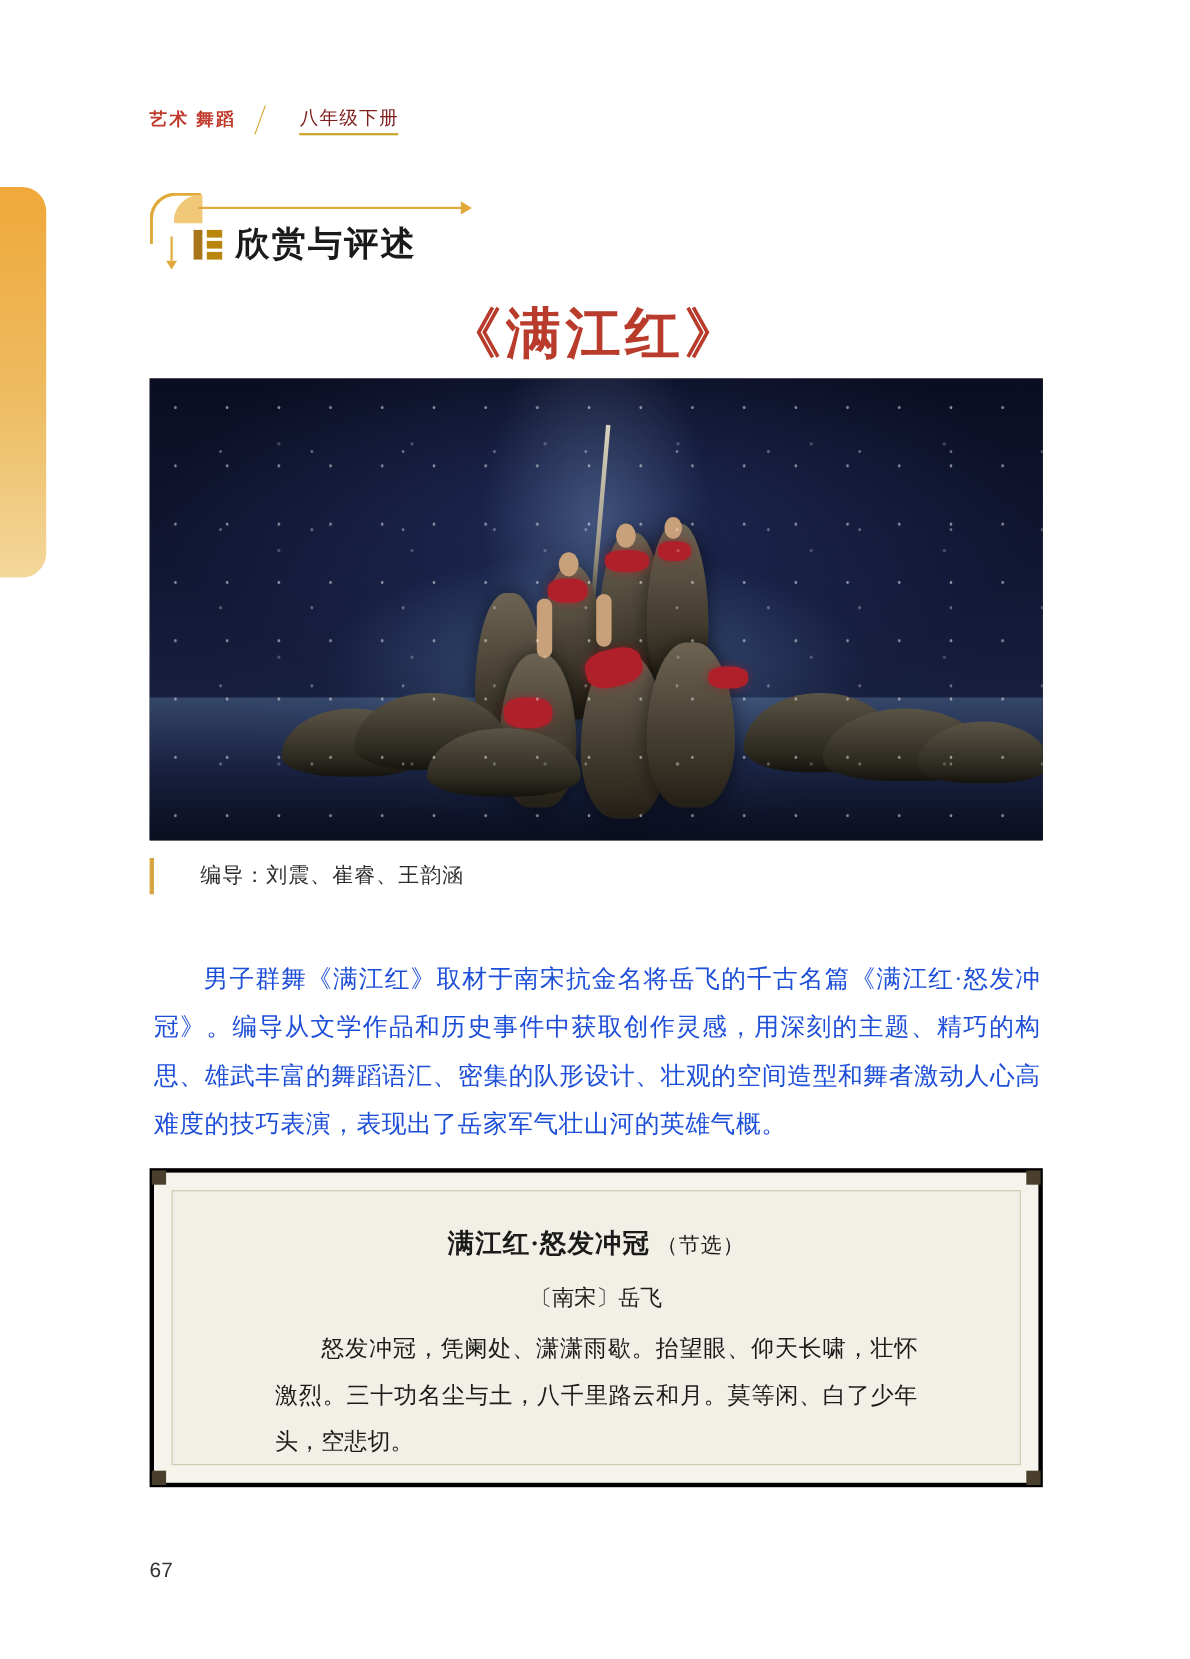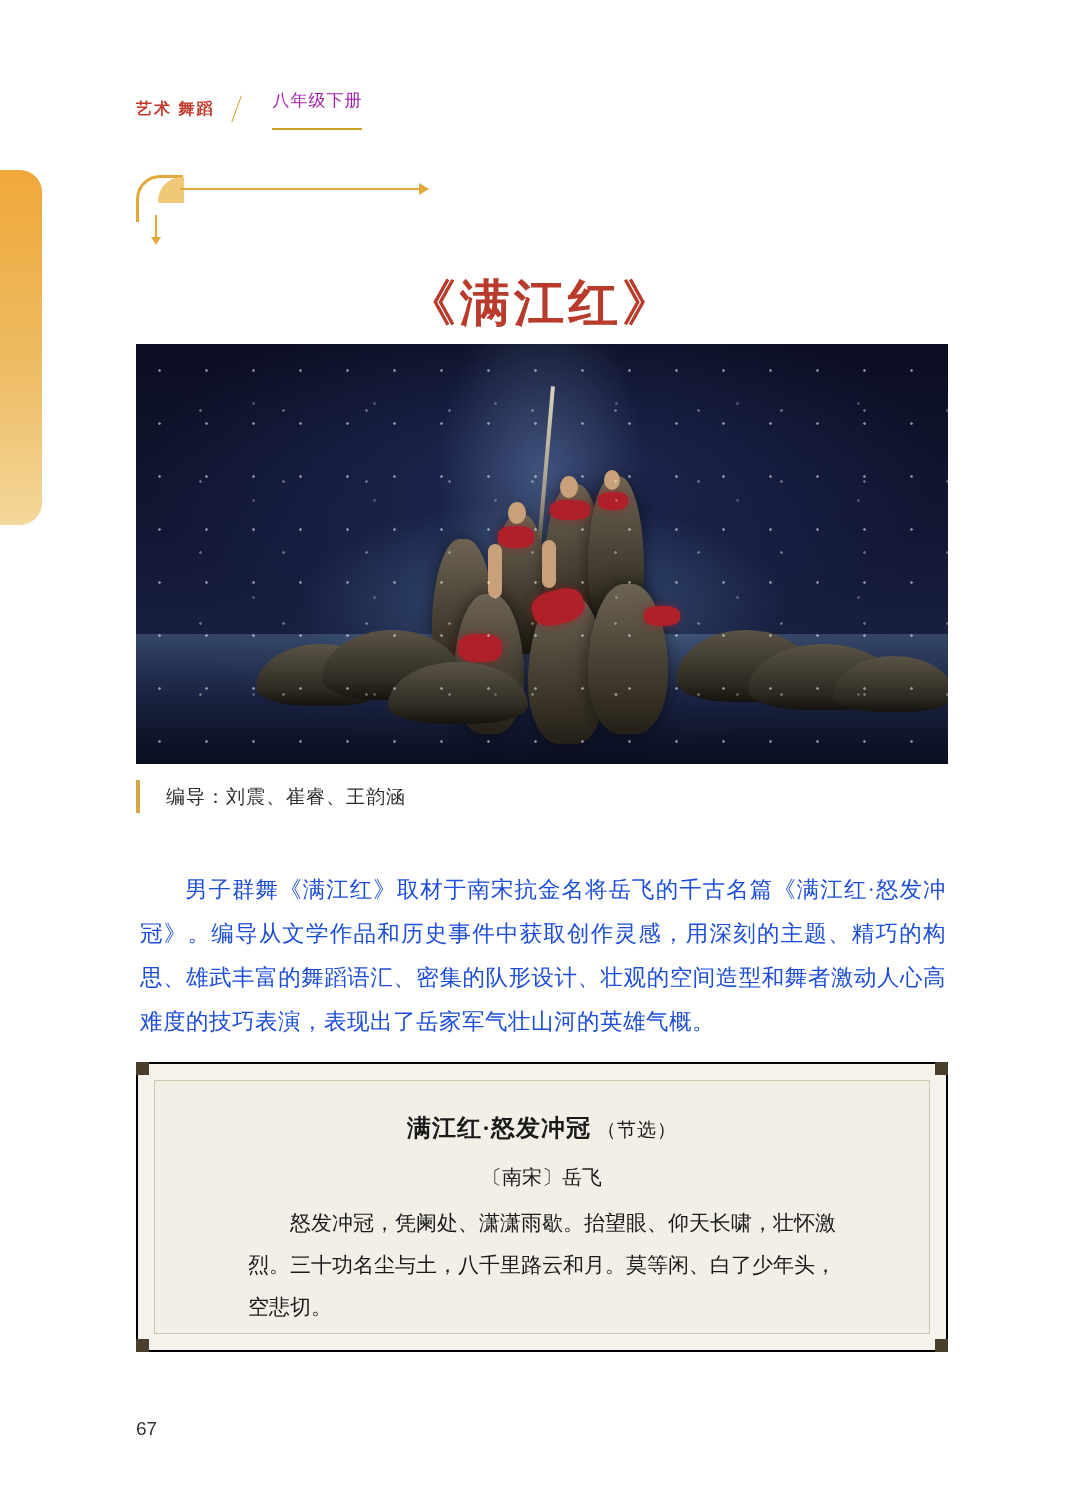--- a/index.html
+++ b/index.html
@@ -52,26 +52,26 @@
     content: "";
     position: absolute;
     left: 22px;
     top: -1px;
     width: 1px;
     height: 28px;
     background: #c9a227;
     transform: rotate(20deg);
   }
   .header-grade {
-    color: #a21caf;
+    color: #7f1d1d;
     font-size: 17px;
     letter-spacing: 1px;
     font-family: "Liberation Serif", serif;
     border-bottom: 2px solid #c9a227;
-    padding-bottom: 16px;
+    padding-bottom: 2px;
   }
 
   
   .section-band {
     position: absolute;
     left: 136px;
     top: 175px;
     width: 300px;
     height: 80px;
   }
@@ -250,21 +250,21 @@
     position: absolute;
     border-radius: 50% 50% 40% 40% / 70% 70% 30% 30%;
     background: linear-gradient(180deg, #5a5446 0%, #2c2920 75%, #15130e 100%);
   }
 
   
   .caption {
     position: absolute;
     left: 136px;
     top: 780px;
-    padding-left: 26px;
+    padding-left: 42px;
     border-left: 4px solid #d8a640;
     line-height: 1.75;
   }
   .caption div {
     font-size: 19px;
     color: #2b2b2b;
     letter-spacing: 1px;
     font-family: "Liberation Serif", serif;
   }
 
@@ -284,21 +284,21 @@
   }
 
   
   .poem-box {
     position: absolute;
     left: 136px;
     top: 1062px;
     width: 812px;
     height: 290px;
     background: #f6f3ec;
-    border: 2px solid #000000;
+    border: 4px solid #000000;
     box-sizing: border-box;
   }
   .poem-inner {
     position: absolute;
     inset: 16px;
     border: 1px solid #cfc6ae;
     background: #f2efe6;
   }
   .corner {
     position: absolute;
@@ -339,21 +339,21 @@
   .poem-text {
     position: absolute;
     left: 110px;
     right: 110px;
     top: 140px;
     font-size: 21px;
     line-height: 2.0;
     color: #1a1a1a;
     text-align: justify;
     text-indent: 2em;
-    font-family: Liberation Mono, monospace;
+    font-family: Liberation Sans, sans-serif;
   }
 
   
   .page-number {
     position: absolute;
     left: 136px;
     top: 1418px;
     font-size: 19px;
     color: #333;
     font-family: "Liberation Sans", sans-serif;
@@ -368,20 +368,29 @@
   <span class="header-subject">艺术 舞蹈</span>
   <span class="header-sep"></span>
   <span class="header-grade">八年级下册</span>
 </div>
 
 <div class="section-band">
   <div class="band-arc"></div>
   <div class="band-arc-fill"></div>
   <div class="band-vline"></div>
   <div class="band-hline"></div>
+  <div class="band-title-row">
+    <span class="book-icon">
+      <span class="bk-bar bk-left"></span>
+      <span class="bk-bar bk-r1"></span>
+      <span class="bk-bar bk-r2"></span>
+      <span class="bk-bar bk-r3"></span>
+    </span>
+    <span class="band-title">欣赏与评述</span>
+  </div>
 </div>
 
 <div class="work-title">《满江红》</div>
 
 <div class="photo-wrap">
   <div class="stage"></div>
   <div class="spot"></div>
   <div class="floor"></div>
 
   <div class="pole"></div>

